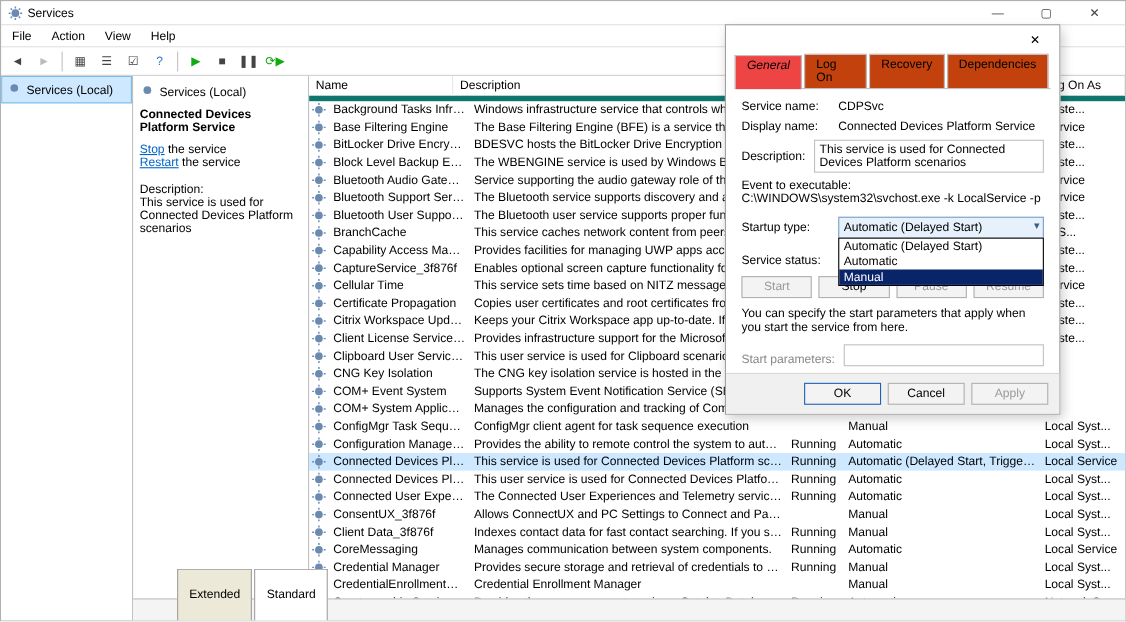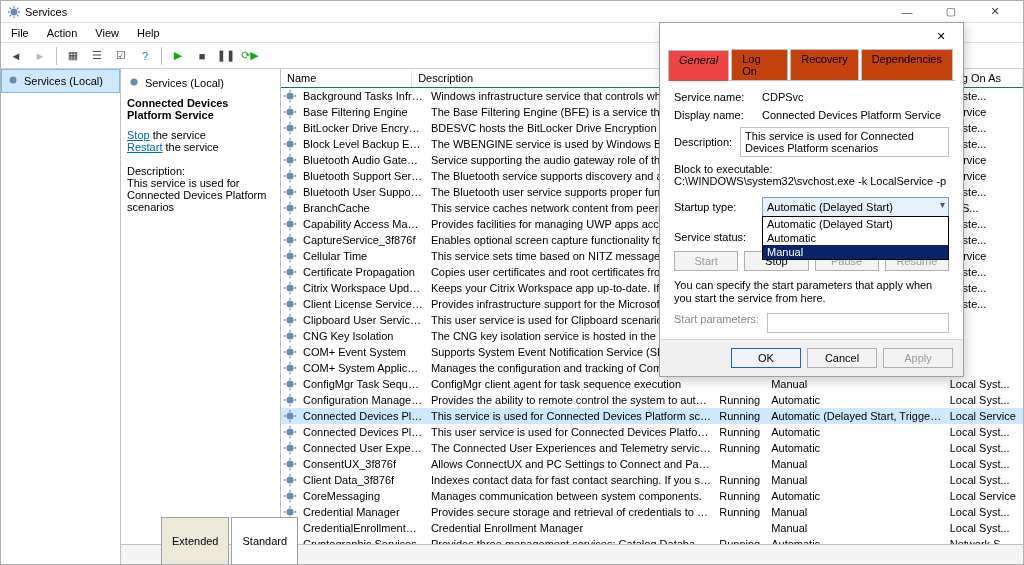--- a/index.html
+++ b/index.html
@@ -28,21 +28,21 @@
 
   .content { flex:1; display:flex; flex-direction:column; overflow:hidden; }
   .content-inner { flex:1; display:flex; overflow:hidden; }
   .action-pane { width: 160px; border-right:1px solid #c0c0c0; padding:6px; }
   .action-pane h3 { font-size:11px; font-weight:bold; margin-bottom:6px; }
   .action-link { color:#0066cc; text-decoration:underline; cursor:pointer; }
   .action-pane .descblock { margin-top:12px; }
 
   .list-wrap { flex:1; display:flex; flex-direction:column; overflow:hidden; }
   .list-header-title { padding:4px 8px; font-weight:normal; display:flex; align-items:center; gap:4px; border-bottom:1px solid #d0d0d0; }
-  .grid-head { display:flex; border-bottom:1px solid #0f766e; background:#fff; }
+  .grid-head { display:flex; border-bottom:5px solid #0f766e; background:#fff; }
   .grid-head div { padding:3px 6px; border-right:1px solid #e8e8e8; }
   .grid-body { flex:1; overflow-y:auto; overflow-x:hidden; }
   .row { display:flex; height:16px; align-items:center; white-space:nowrap; overflow:hidden; }
   .row.sel { background:#cde8ff; }
   .row .gear { width:14px; height:14px; margin:0 2px; flex:none; }
   .cell { padding:0 4px; overflow:hidden; text-overflow:ellipsis; }
   .c-name { width:150px; }
   .c-desc { width:340px; }
   .c-stat { width:60px; }
   .c-start{ width:210px; }
@@ -72,21 +72,21 @@
   .select-wrap { position:relative; flex:1; }
   .select-btn { width:100%; height:20px; border:1px solid #7a9fcc; background:#e6f1fb; padding:0 18px 0 4px; text-align:left; display:flex; align-items:center; }
   .select-btn::after { content:"▾"; position:absolute; right:4px; top:2px; color:#3b5e88; font-size:10px; }
   .select-list { position:absolute; left:0; top:19px; width:100%; border:1px solid #000; background:#fff; z-index:60; }
   .opt { padding:1px 4px; }
   .opt.hl { background:#0a246a; color:#fff; }
   .svc-btns { display:flex; gap:6px; margin:8px 0; }
   .wbtn { flex:1; height:20px; border:1px solid #b0b0b0; background:#f3f3f3; display:flex; align-items:center; justify-content:center; color:#000;}
   .wbtn.dis{ color:#9a9a9a; }
   .note { margin:6px 0 8px 0; line-height:13px; }
-  .startparams { display:flex; align-items:flex-start; gap:8px; }
+  .startparams { display:flex; align-items:flex-end; gap:8px; }
   .startparams input { flex:1; height:20px; border:1px solid #c0c0c0; padding:0 4px; background:#fff;}
   .startparams .lab{ color:#888; }
   .dlg-btns { display:flex; justify-content:flex-end; gap:6px; padding:8px 10px; background:#f0f0f0; border-top:1px solid #d8d8d8; }
   .dlg-btns .wbtn{ flex:none; width:70px; }
   .dlg-btns .wbtn.def{ border:1px solid #1a63b5; }
 
 </style>
 </head>
 <body>
 
@@ -516,21 +516,21 @@
     </div>
     <div class="fld">
       <span class="lab">Display name:</span>
       <span class="val">Connected Devices Platform Service</span>
     </div>
     <div class="fld">
       <span class="lab">Description:</span>
       <textarea class="descbox" readonly="" style="">This service is used for Connected Devices Platform scenarios</textarea>
     </div>
     <div class="pathblock">
-      <div>Block to executable:</div>
+      <div>Event to executable:</div>
       <div>C:\WINDOWS\system32\svchost.exe -k LocalService -p</div>
     </div>
     <div class="fld">
       <span class="lab">Startup type:</span>
       <div class="select-wrap">
         <button class="select-btn">
           <span>Automatic (Delayed Start)</span>
         </button>
         <div class="select-list">
           <div class="opt">Automatic (Delayed Start)</div>

